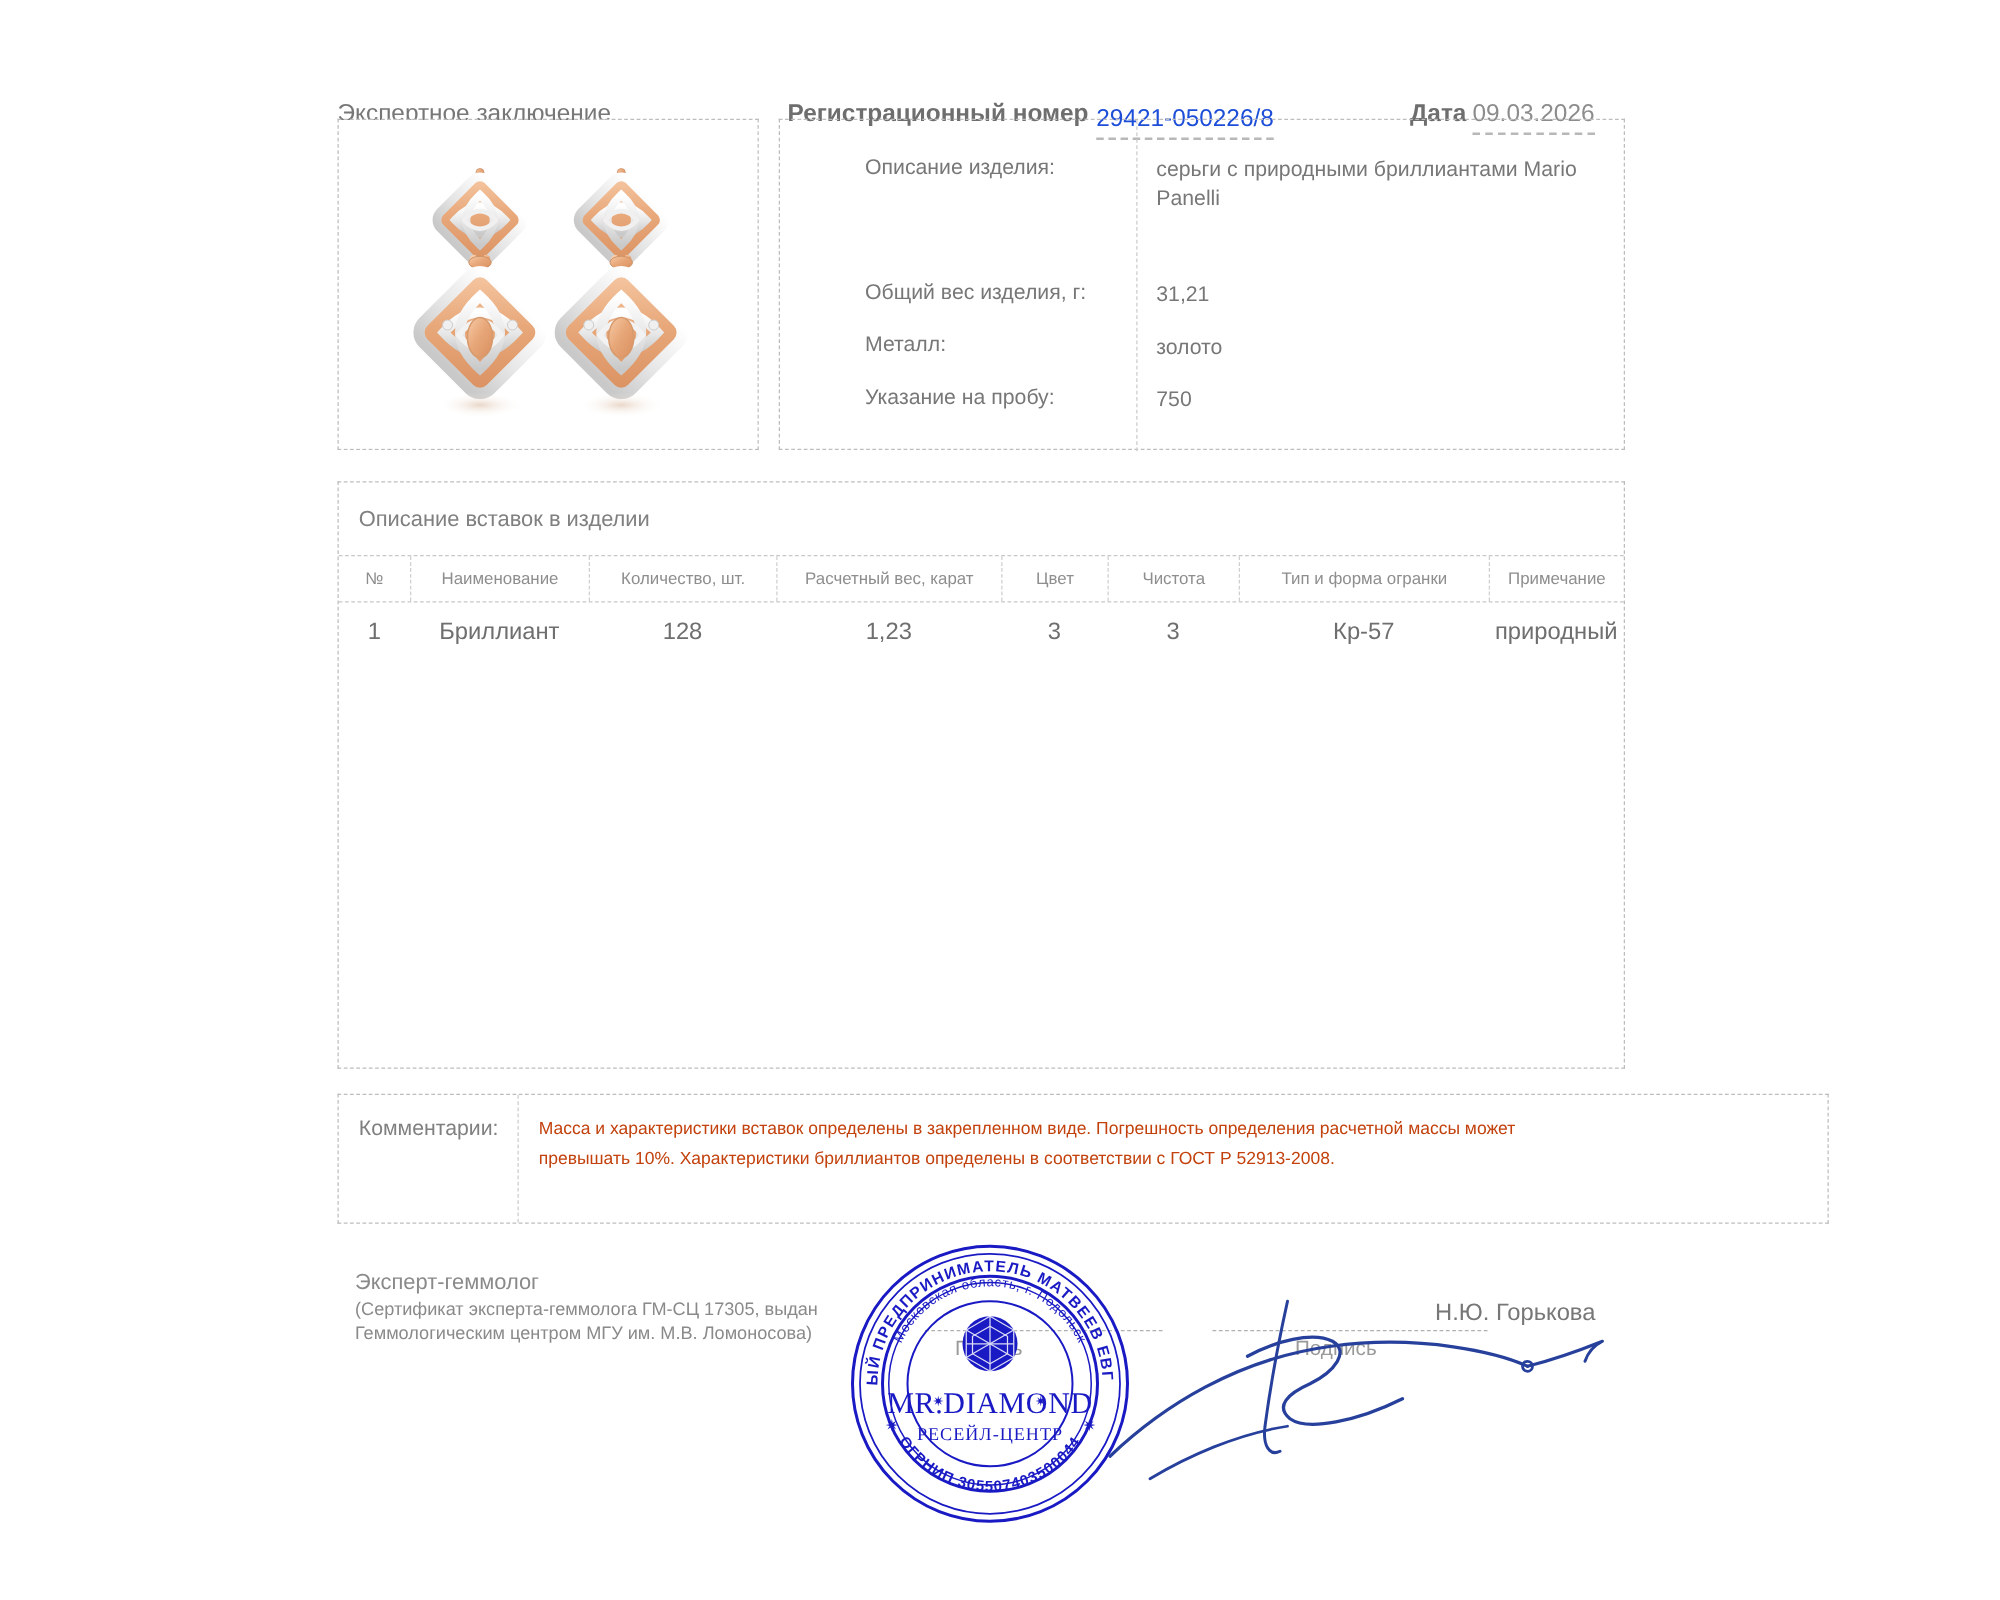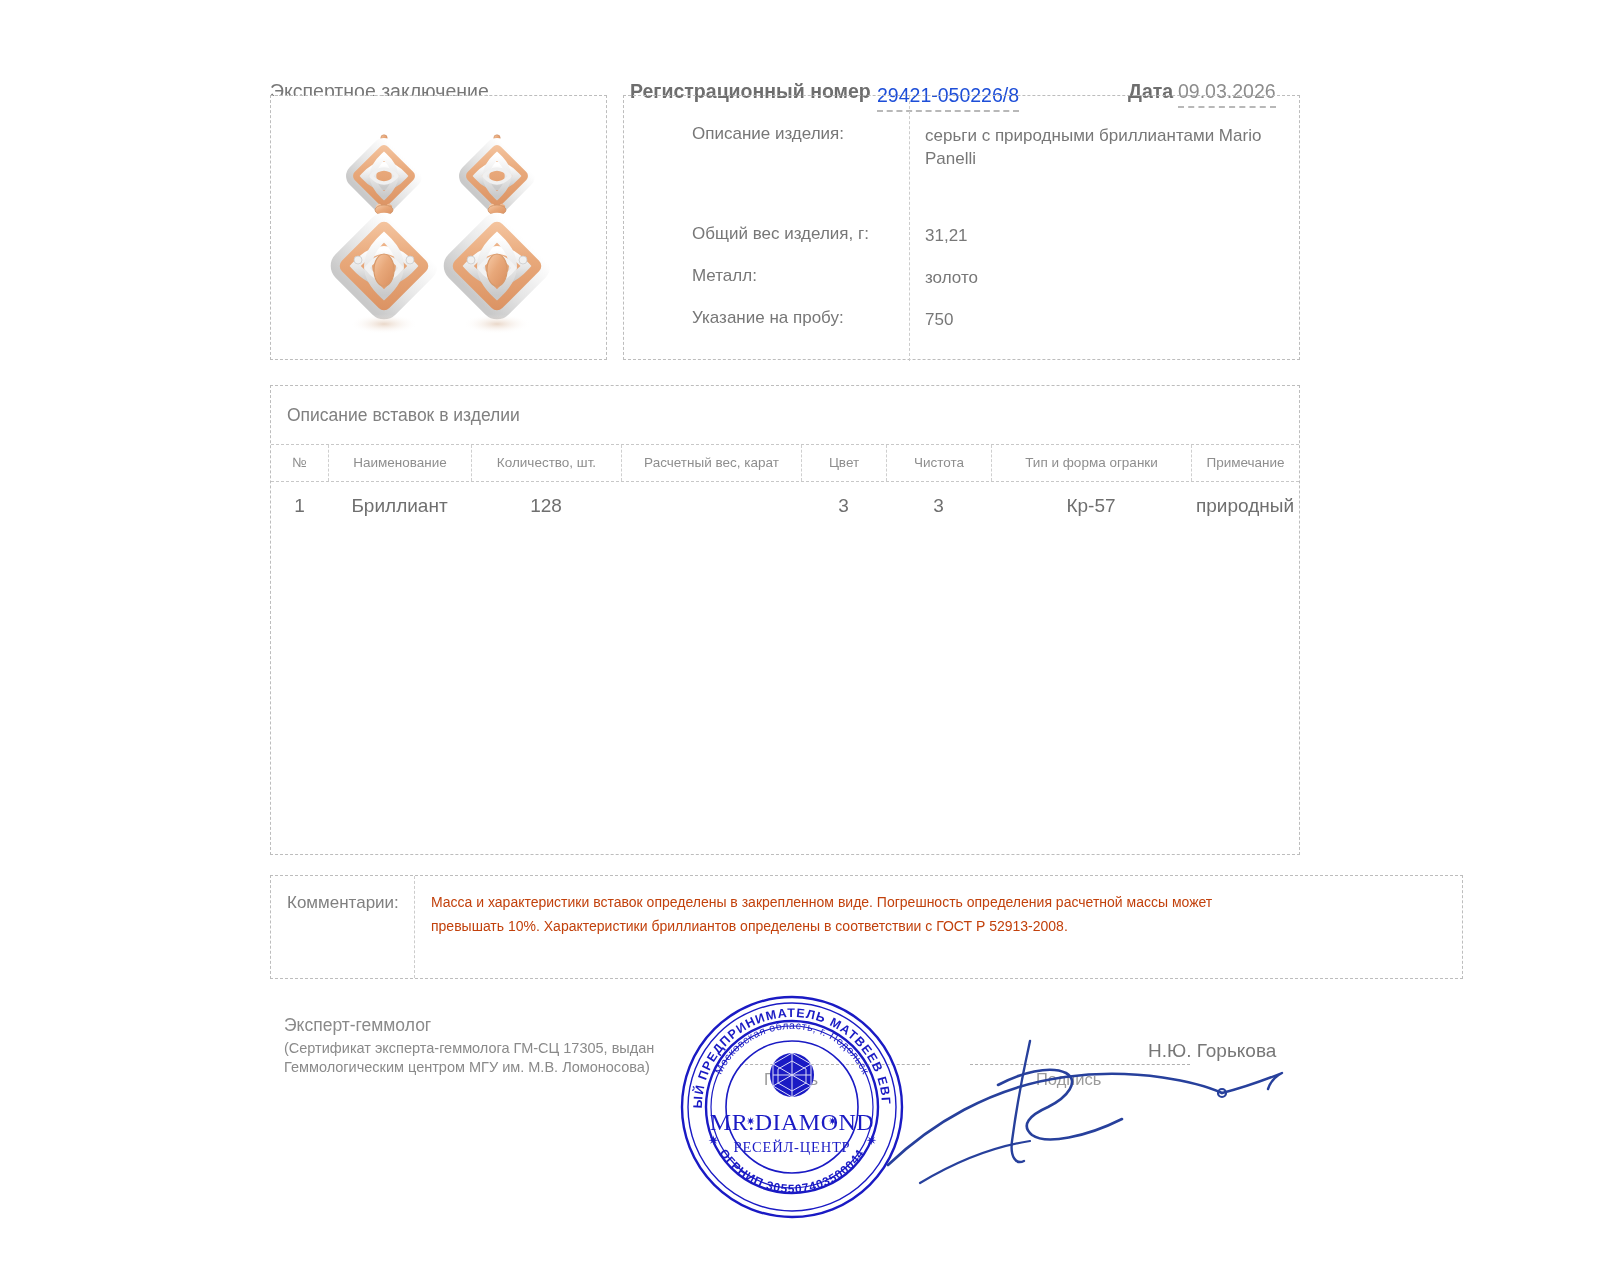--- a/index.html
+++ b/index.html
@@ -378,20 +378,21 @@
       <div class="th" style="left:530px; width:85px;">Цвет</div>
       <div class="th" style="left:615px; width:105px;">Чистота</div>
       <div class="th" style="left:720px; width:200px;">Тип и форма огранки</div>
       <div class="th" style="left:920px; width:108px;">Примечание</div>
     </div>
 
     <div class="trow">
       <div class="td" style="left:0px;   width:57px;">1</div>
       <div class="td" style="left:57px;  width:143px;">Бриллиант</div>
       <div class="td" style="left:200px; width:150px;">128</div>
+      <div class="td" style="left:350px; width:180px;">1,23</div>
       <div class="td" style="left:530px; width:85px;">3</div>
       <div class="td" style="left:615px; width:105px;">3</div>
       <div class="td" style="left:720px; width:200px;">Кр-57</div>
       <div class="td" style="left:920px; width:108px;">природный</div>
     </div>
 
   </div>
 
   <div class="comments">
     <div class="comments-label">Комментарии:</div>

